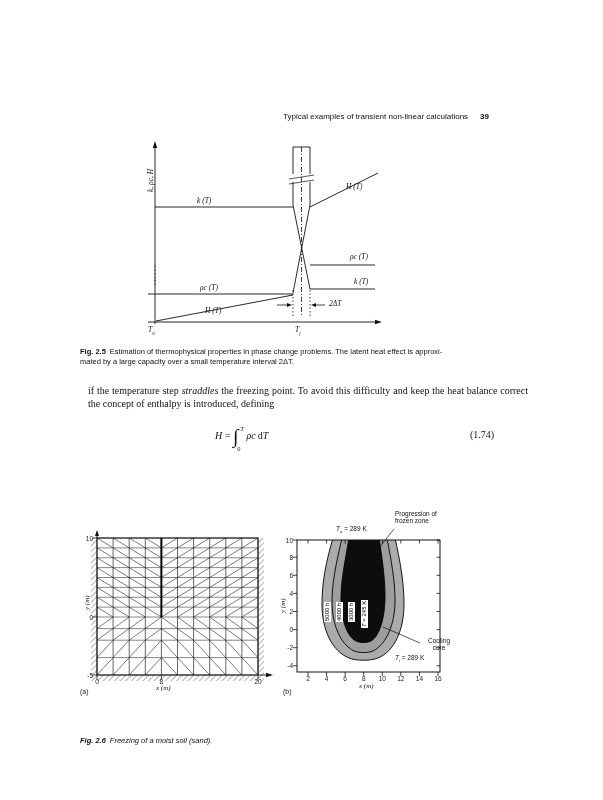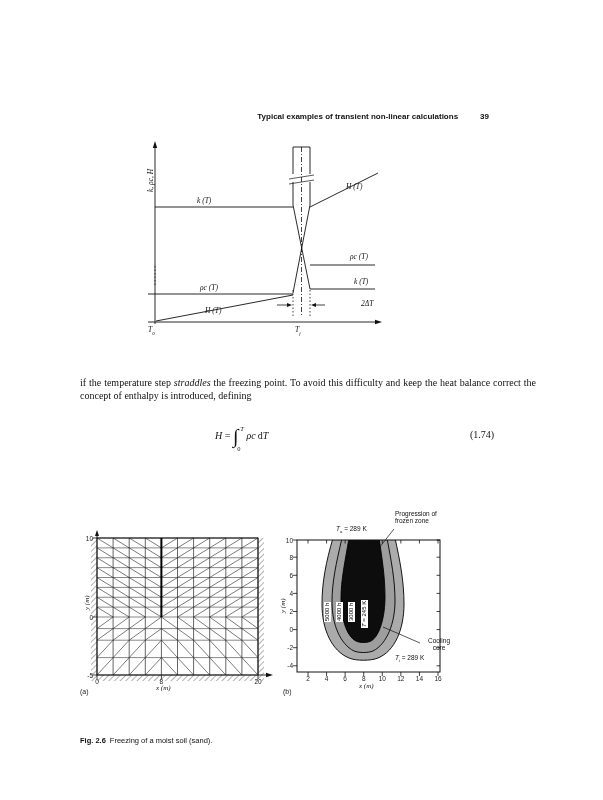--- a/index.html
+++ b/index.html
@@ -1,41 +1,41 @@
 <!DOCTYPE html>
 <html><head>
 <meta charset="utf-8">
 <style>
   html,body{margin:0;padding:0;background:#e8e8e8;}
   .page{position:relative;width:603px;height:800px;background:#ffffff;overflow:hidden;
         font-family:"Liberation Serif",serif;color:#111;}
   
   .hdr{position:absolute;top:112px;left:0;width:489px;text-align:right;
        font-family:"Liberation Sans",sans-serif;font-size:8px;}
-  .hdr b{font-weight:bold;}
-  .hdr .pn{margin-left:22px;font-weight:bold;}
+  .hdr b{font-weight:normal;}
+  .hdr .pn{margin-left:12px;font-weight:bold;}
   
   .figbox{position:absolute;}
   .figbox svg{position:absolute;left:0;top:0;}
   .flab{position:absolute;font:italic 7.5px "Liberation Serif",serif;color:#111;white-space:nowrap;}
   .rot{transform:rotate(-90deg);transform-origin:0 0;white-space:nowrap;}
   .ticklab{position:absolute;font:6.5px "Liberation Sans",sans-serif;color:#222;white-space:nowrap;}
   .cx{transform:translateX(-50%);}
   .yl{width:14px;text-align:right;}
   .ann{position:absolute;font:6.5px "Liberation Sans",sans-serif;color:#111;white-space:nowrap;}
   .clab{position:absolute;font:6px "Liberation Sans",sans-serif;background:#fff;color:#000;
         padding:0 1px;line-height:7px;}
   
   .cap{position:absolute;left:80px;width:462px;font-family:"Liberation Sans",sans-serif;
        font-size:7.5px;line-height:9.6px;color:#111;}
   .cap b{font-weight:bold;margin-right:4px;}
   
   .bodytxt{position:absolute;left:80px;width:456px;font-size:10px;line-height:12.9px;
            text-align:justify;}
-  .bodytxt p{margin:0;}
+  .bodytxt p{margin:8px;}
   .indent{text-indent:13px;}
   
   .eqrow{position:absolute;left:80px;width:456px;height:38px;font-size:10px;}
   .eqmain{position:absolute;left:135px;top:8px;}
   .eqnum{position:absolute;left:390px;top:12px;}
   .int{font-size:20px;vertical-align:-4px;}
   .ilims{display:inline-block;vertical-align:-6px;font-size:6.5px;line-height:6.5px;
          margin-left:-1px;margin-right:3px;}
   .ilims span{display:block;}
   .ilims .up{position:relative;top:-8px;left:3px;font-style:italic;}
@@ -90,25 +90,29 @@
       <polygon points="10,3 7.8,10 12.2,10" fill="#111"></polygon>
       <polygon points="237,184 230,181.8 230,186.2" fill="#111"></polygon>
     </svg>
     <span class="flab rot" style="left:1px;top:54px;">k, ρc, H</span>
     <span class="flab" style="left:52px;top:58px;">k (T)</span>
     <span class="flab" style="left:55px;top:145px;">ρc (T)</span>
     <span class="flab" style="left:60px;top:168px;">H (T)</span>
     <span class="flab" style="left:201px;top:44px;">H (T)</span>
     <span class="flab" style="left:205px;top:114px;">ρc (T)</span>
     <span class="flab" style="left:209px;top:139px;">k (T)</span>
-    <span class="flab" style="left:184px;top:161px;font-style:italic;margin-left:32px;">2ΔT</span>
+    <span class="flab" style="left:184px;top:161px;font-style:italic;">2ΔT</span>
     <span class="flab" style="left:3px;top:187px;"><i>T</i><sub>0</sub></span>
     <span class="flab" style="left:150px;top:187px;"><i>T</i><sub>f</sub></span>
   </div>
 
+  <div class="cap" style="top:347px;">
+    <b>Fig. 2.5</b><span>Estimation of thermophysical properties in phase change problems. The latent heat effect is approxi-</span><br>
+    <span>mated by a large capacity over a small temperature interval 2ΔT.</span>
+  </div>
 
   <div class="bodytxt" style="top:377px;">
     <p><span>if the temperature step </span><i>straddles</i><span> the freezing point. To avoid this difficulty and keep the heat balance correct the concept of enthalpy is introduced, defining</span></p>
   </div>
 
   <div class="eqrow" style="top:417px;">
     <span class="eqmain">
       <i>H</i>
       <span>=</span>
       <span class="int">∫</span><span class="ilims"><span class="up">T</span><span class="lo">0</span></span>
@@ -378,17 +382,17 @@
     <span class="ann" style="left:112px;top:144px;"><i>T</i><sub>i</sub><span> = 289 K</span></span>
     <span class="clab rot" style="left:41px;top:112px;">5000 h</span>
     <span class="clab rot" style="left:53px;top:112px;">4000 h</span>
     <span class="clab rot" style="left:65px;top:112px;">3000 h</span>
     <span class="clab rot" style="left:78px;top:118px;"><i>T</i><span> = 245 K</span></span>
     <span class="flab rot" style="left:-4px;top:103px;font-size:7px;">y (m)</span>
     <span class="flab" style="left:76px;top:172px;font-size:7px;">x (m)</span>
     <span class="ticklab" style="left:0px;top:178px;font-size:7px;">(b)</span>
   </div>
 
-  <div class="cap" style="top:736px;">
+  <div class="cap" style="top:736px;font-style:italic;">
     <b>Fig. 2.6</b><span>Freezing of a moist soil (sand).</span>
   </div>
 
 </div>
 
 </body></html>

